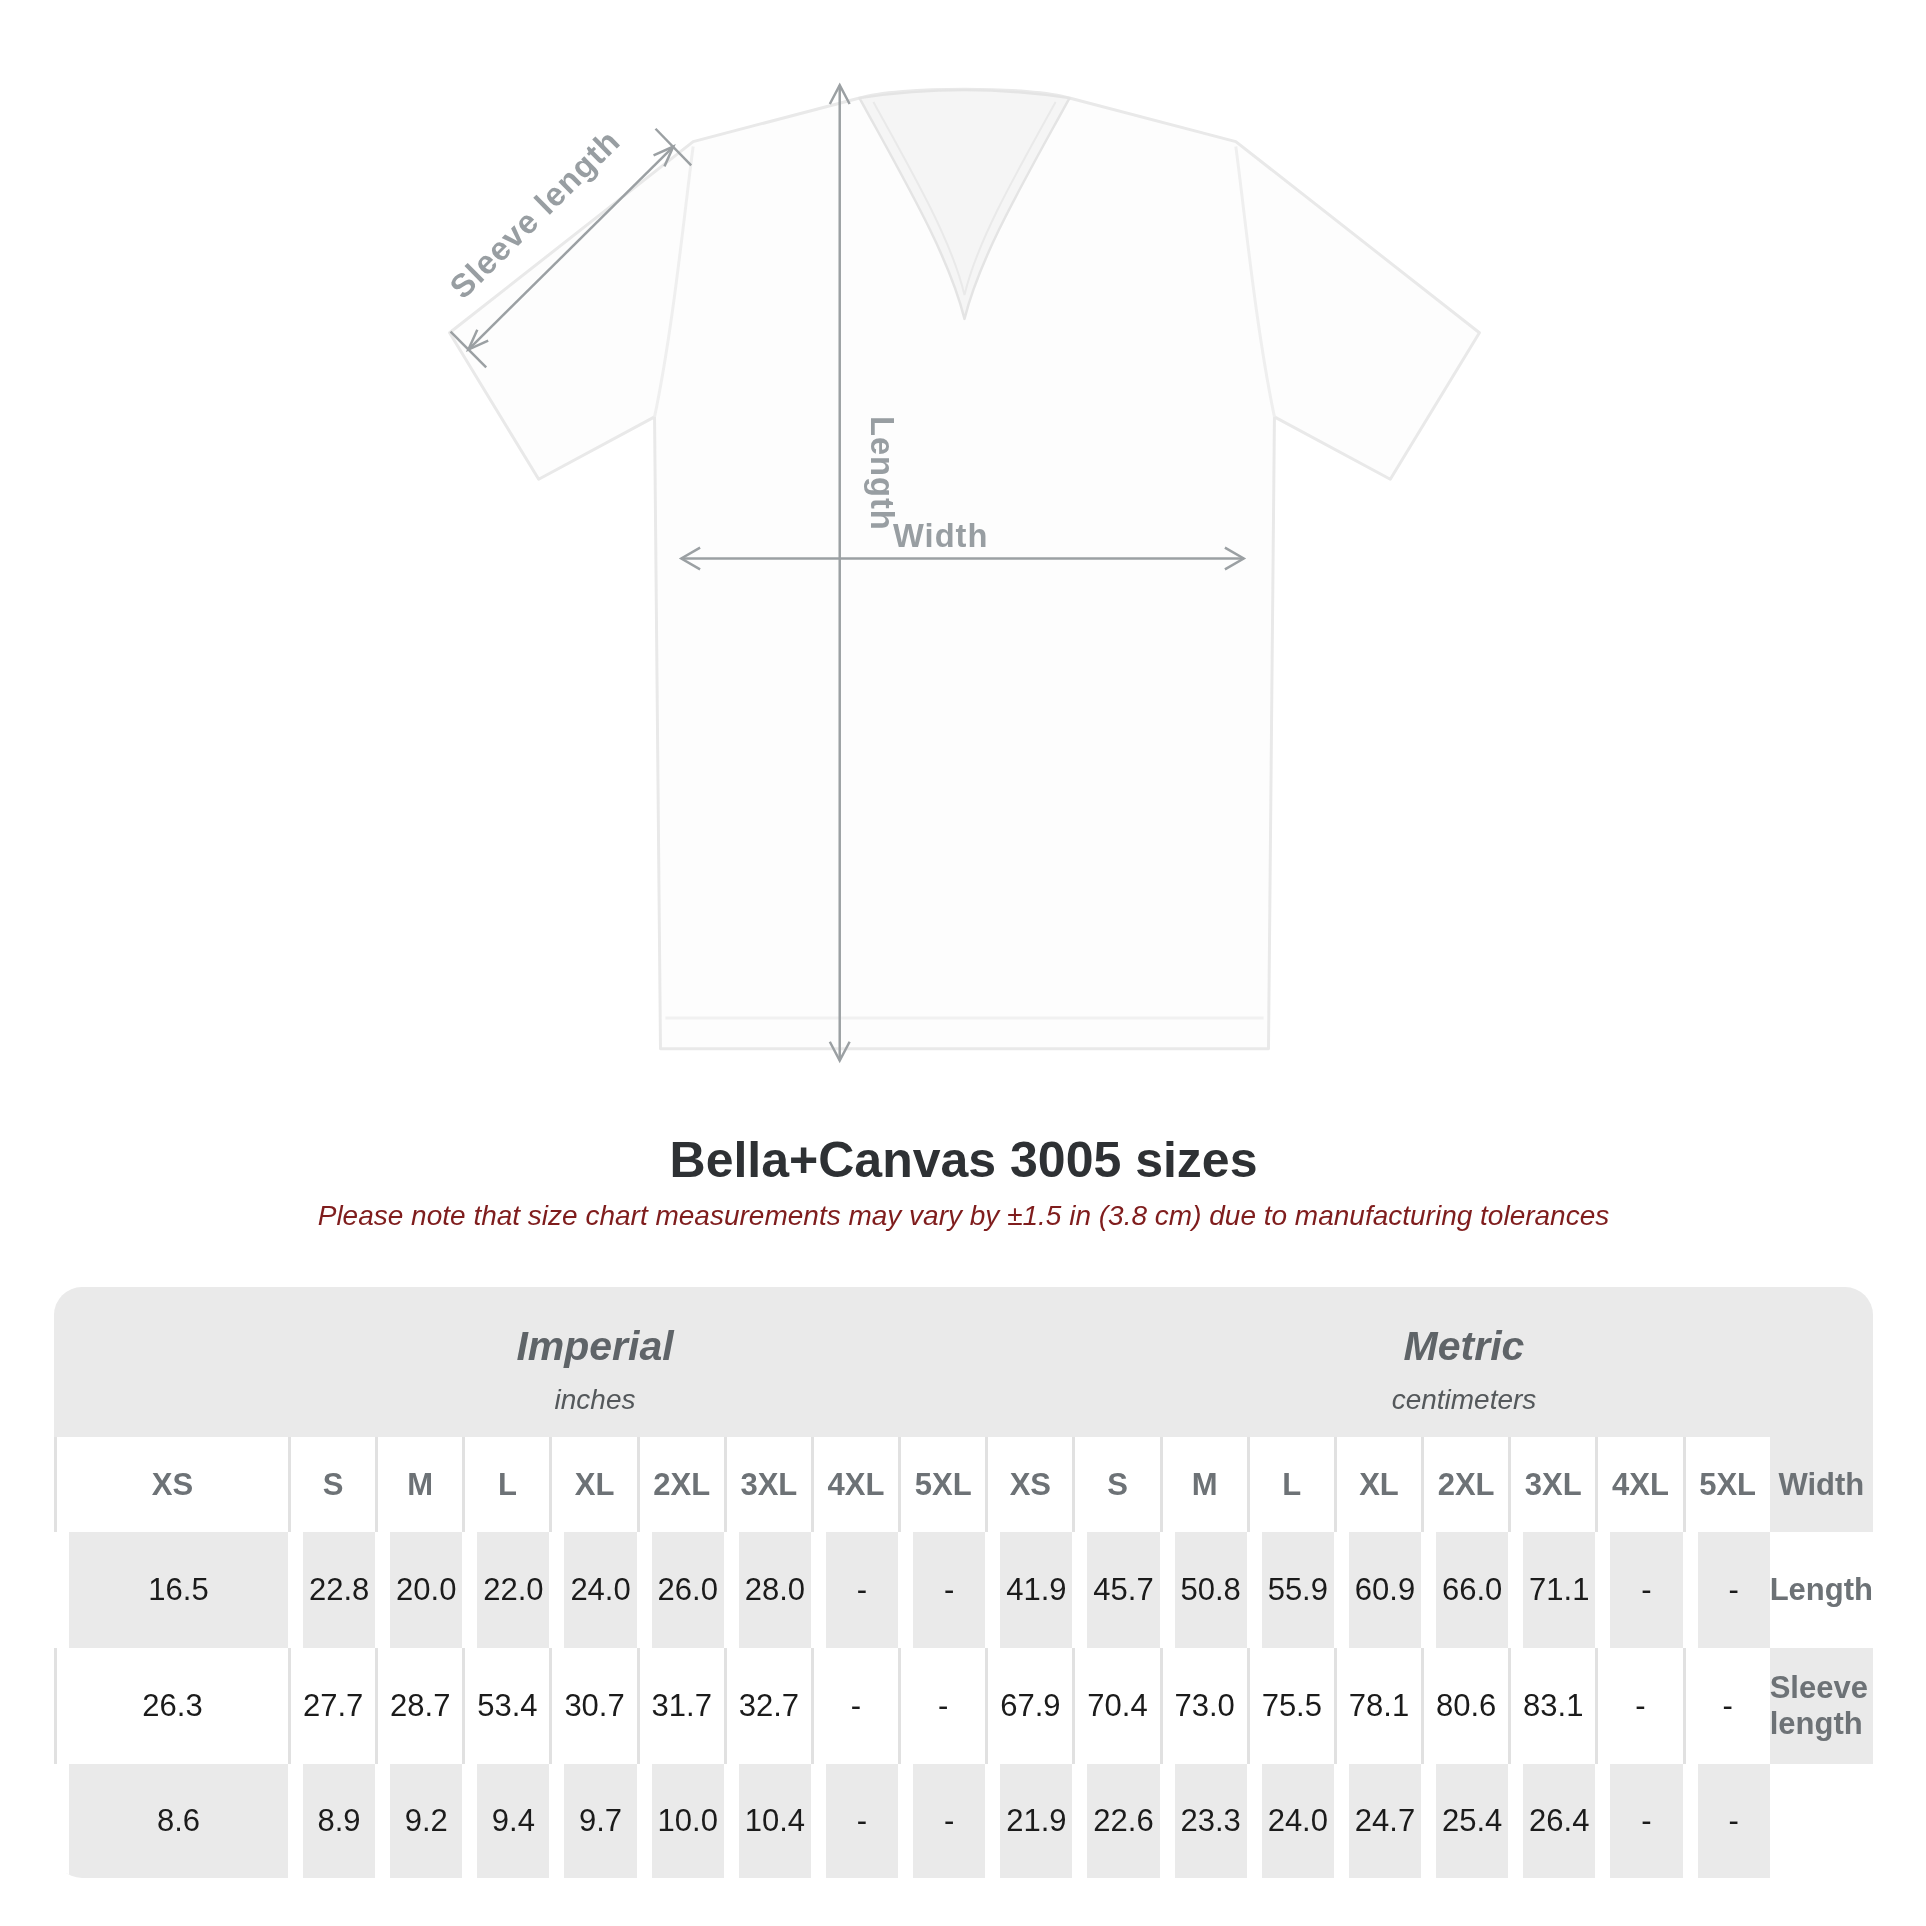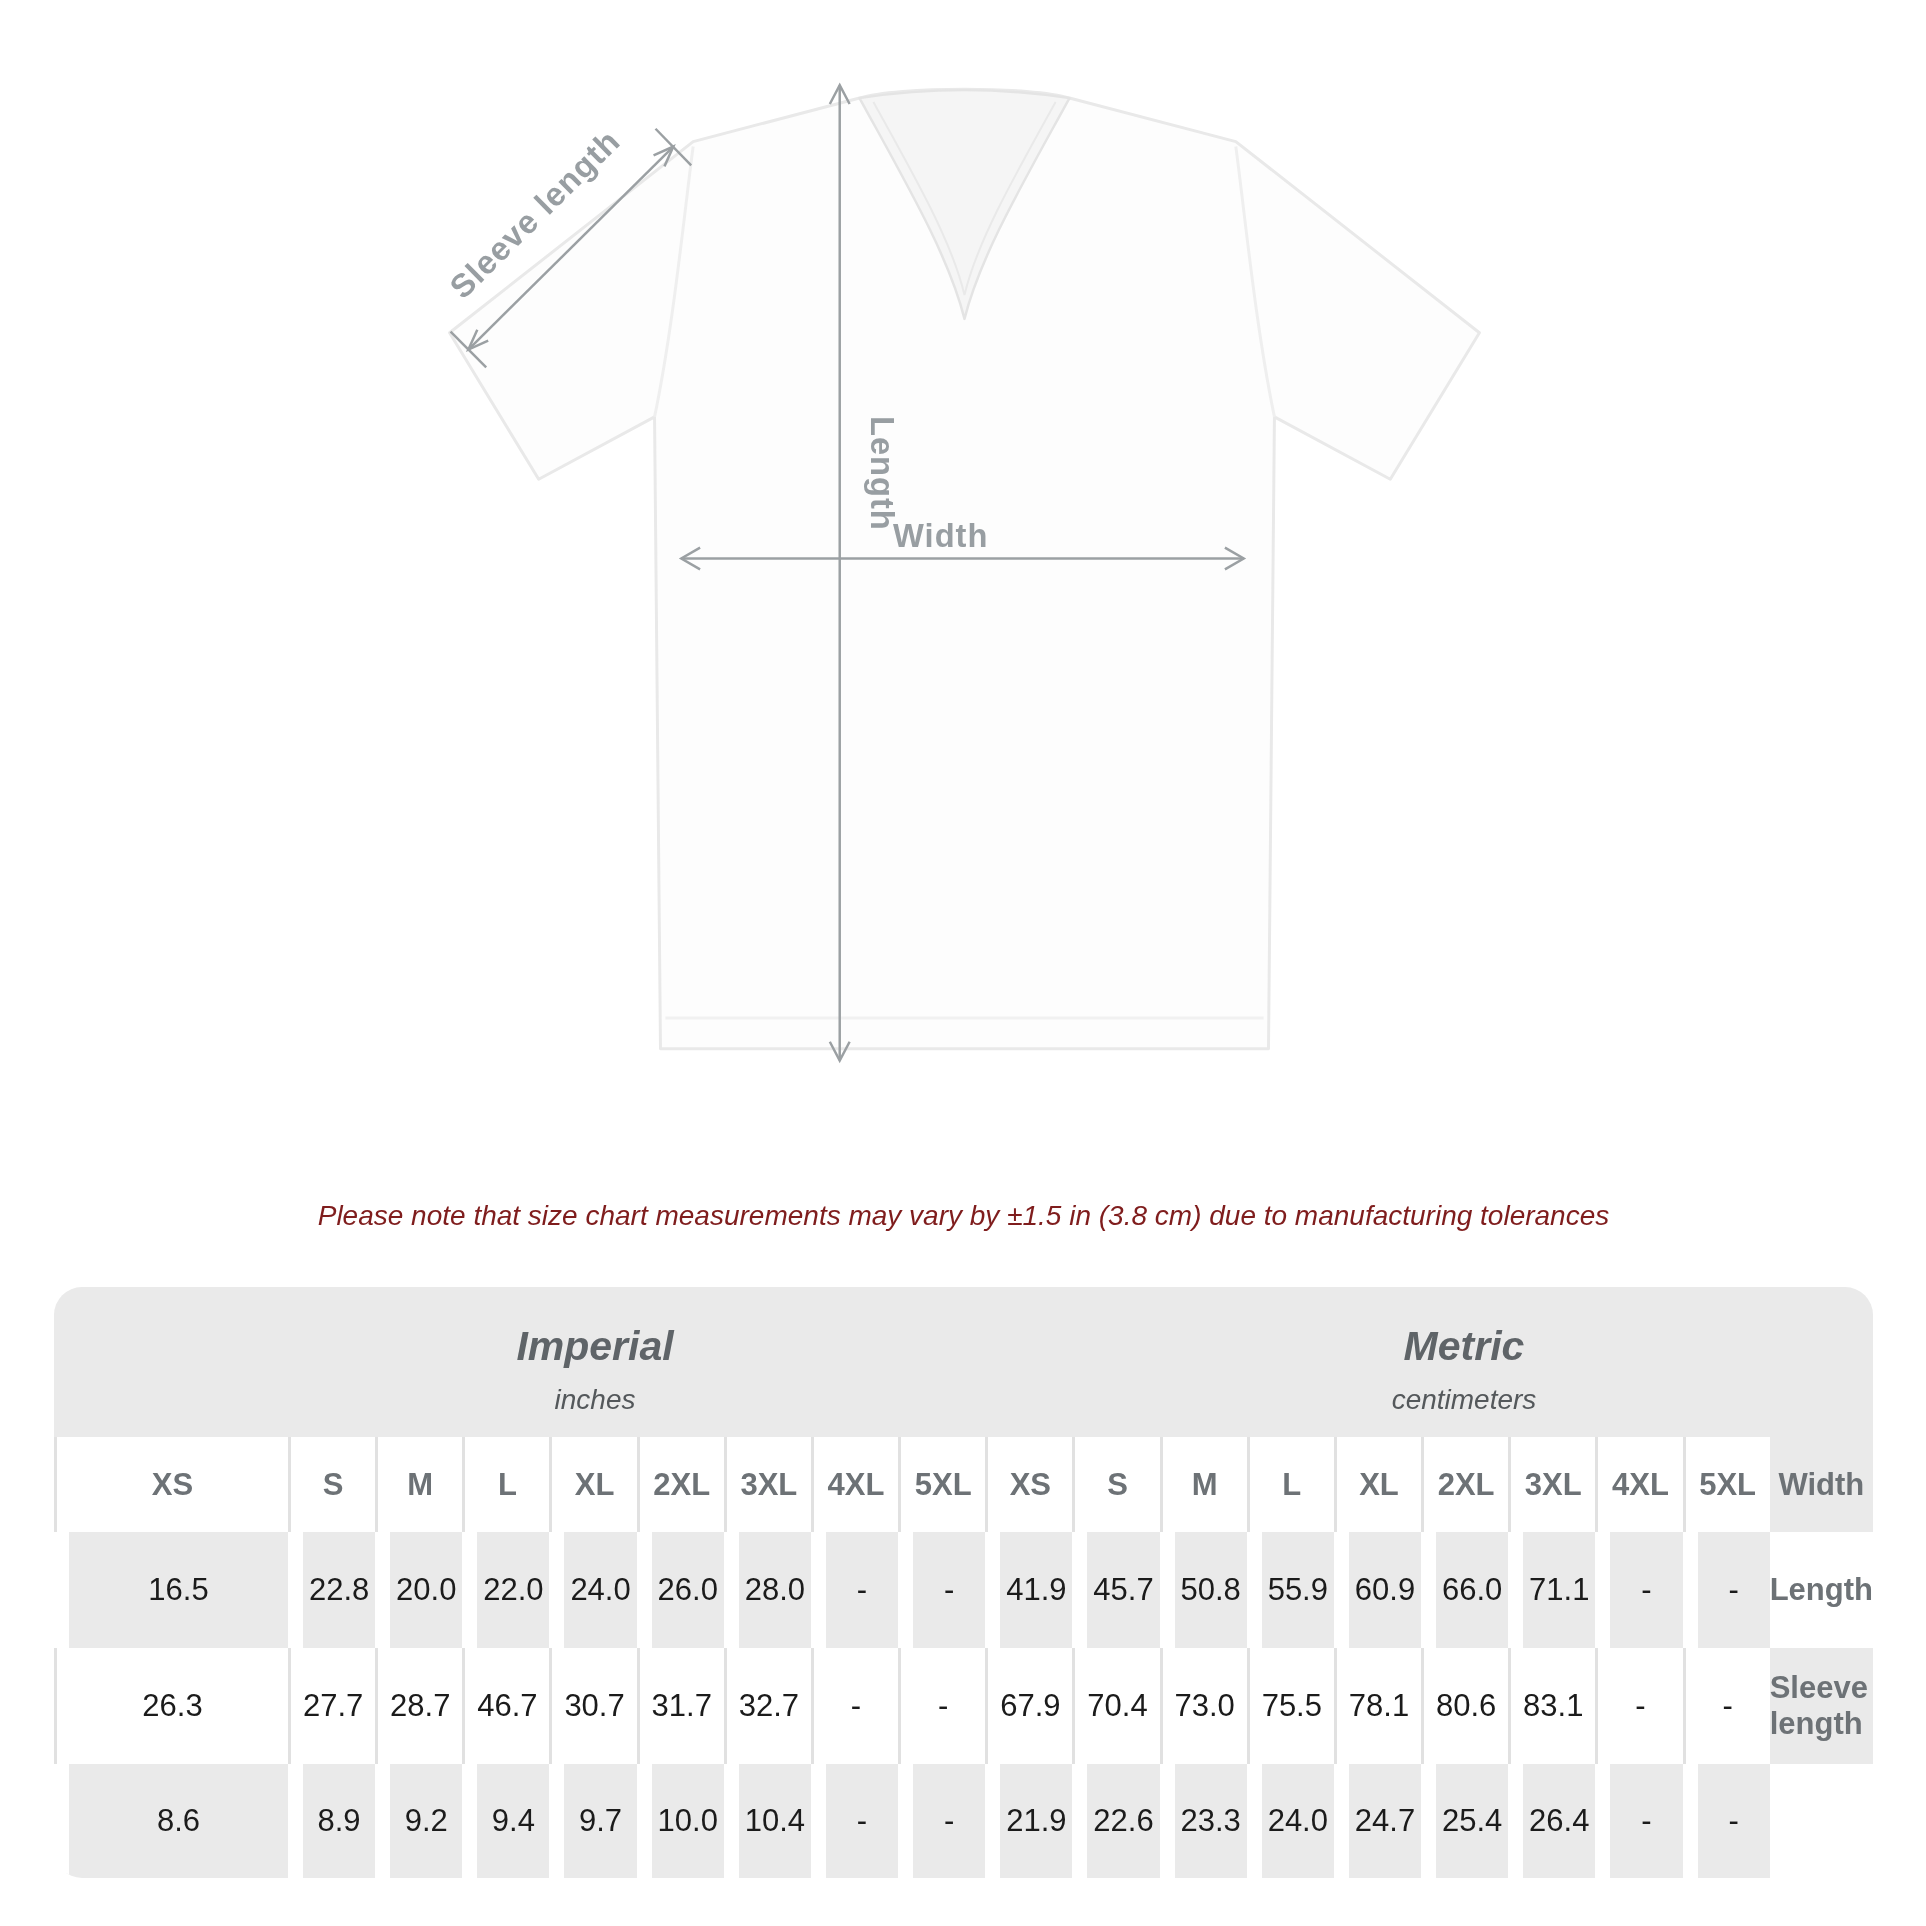--- a/index.html
+++ b/index.html
@@ -85,20 +85,21 @@
       <path d="M 493 344 L 473 353 L 482 333"></path>
       <path d="M 662 130 L 698 167"></path>
       <path d="M 455 335 L 491 371"></path>
     </g>
 
     <text class="dim-label" transform="translate(548,224) rotate(-44.7)" text-anchor="middle">Sleeve length</text>
     <text class="dim-label" transform="translate(880,478) rotate(90)" text-anchor="middle">Length</text>
     <text class="dim-label" x="950" y="552" text-anchor="middle">Width</text>
   </svg>
 
+  <div id="title">Bella+Canvas 3005 sizes</div>
   <div id="subtitle">Please note that size chart measurements may vary by ±1.5 in (3.8 cm) due to manufacturing tolerances</div>
 
   <div id="size-table">
     <div class="group-header">
       <div class="group-labels" id="group-imperial">
         <div class="g-main">Imperial</div>
         <div class="g-sub">inches</div>
       </div>
       <div class="group-labels" id="group-metric">
         <div class="g-main">Metric</div>
@@ -140,21 +141,21 @@
       <div class="cell gray sep-w">55.9</div>
       <div class="cell gray sep-w">60.9</div>
       <div class="cell gray sep-w">66.0</div>
       <div class="cell gray sep-w">71.1</div>
       <div class="cell gray sep-w">-</div>
       <div class="cell gray sep-w">-</div>
       <div class="cell rowlab ">Length</div>
       <div class="cell  sep-g">26.3</div>
       <div class="cell  sep-g">27.7</div>
       <div class="cell  sep-g">28.7</div>
-      <div class="cell  sep-g">46.7</div>
+      <div class="cell  sep-g">53.4</div>
       <div class="cell  sep-g">30.7</div>
       <div class="cell  sep-g">31.7</div>
       <div class="cell  sep-g">32.7</div>
       <div class="cell  sep-g">-</div>
       <div class="cell  sep-g">-</div>
       <div class="cell  sep-g">67.9</div>
       <div class="cell  sep-g">70.4</div>
       <div class="cell  sep-g">73.0</div>
       <div class="cell  sep-g">75.5</div>
       <div class="cell  sep-g">78.1</div>

